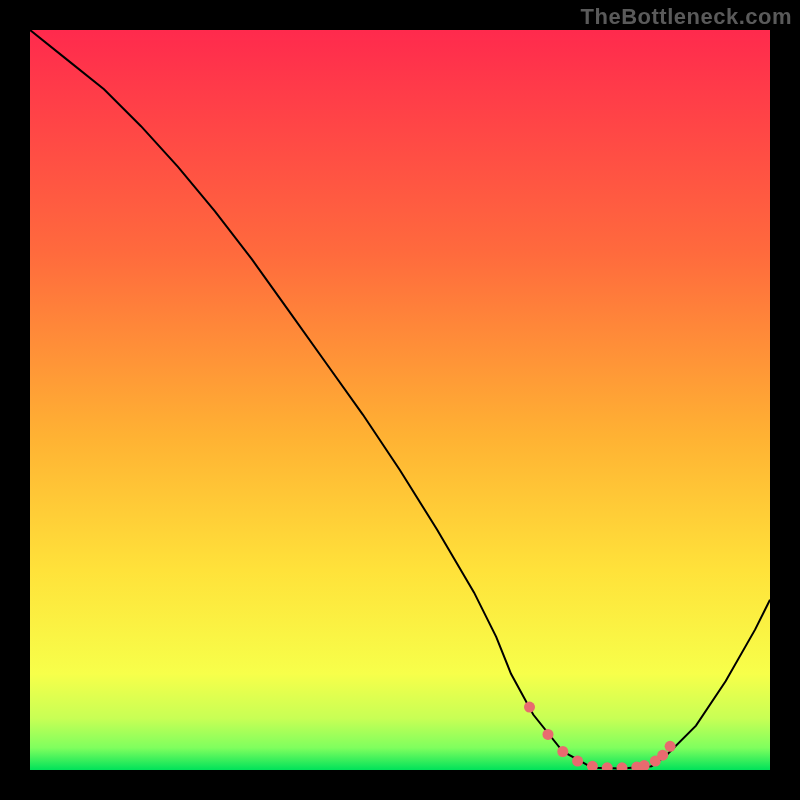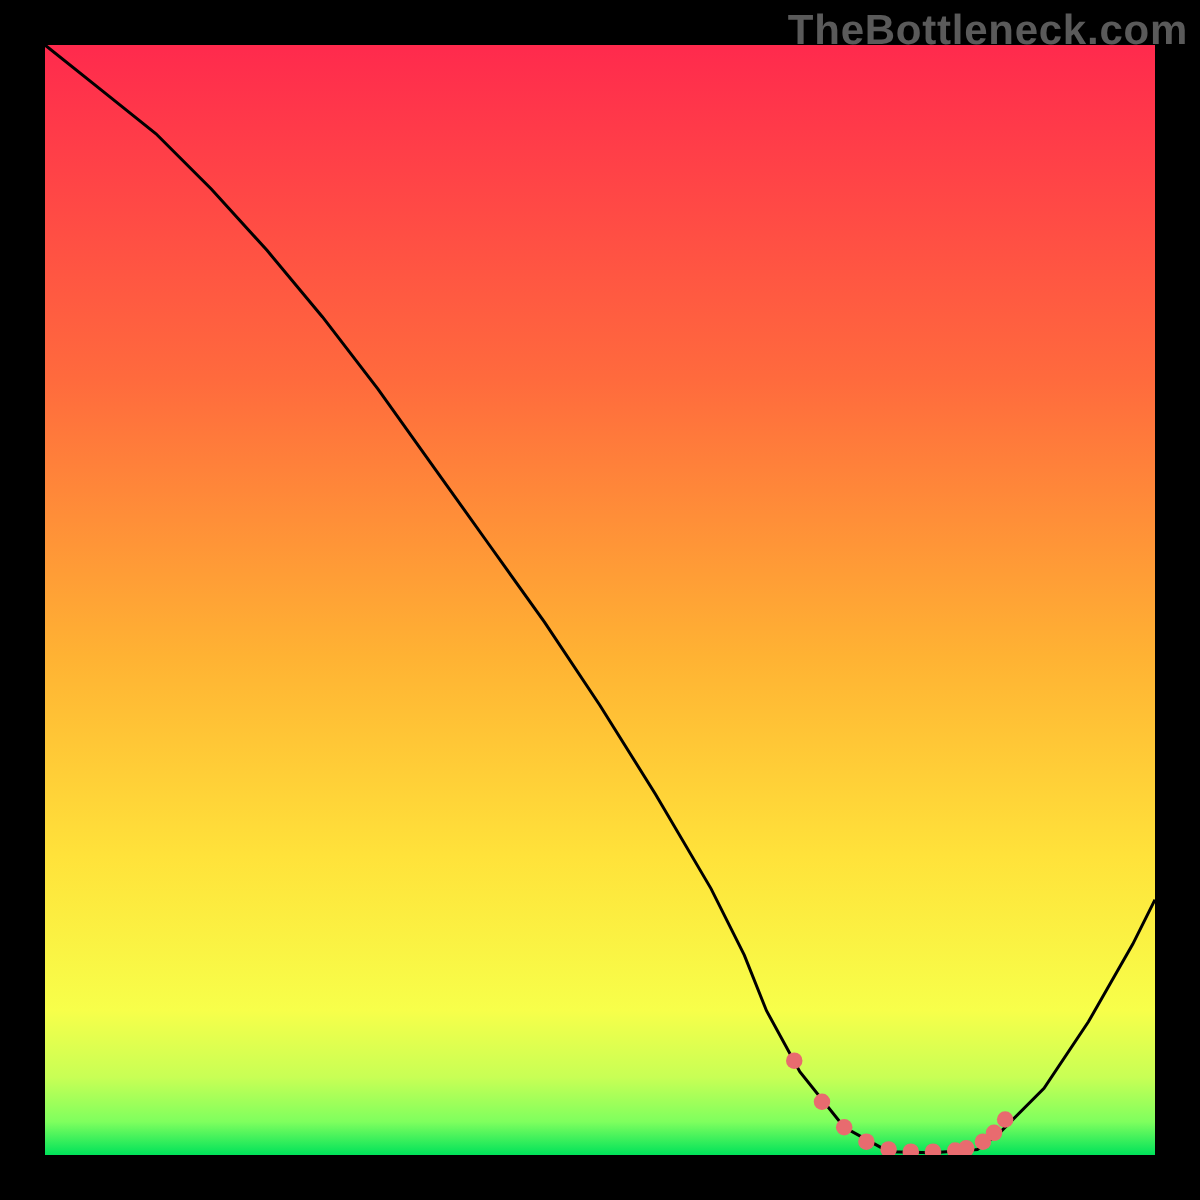--- a/index.html
+++ b/index.html
@@ -15,21 +15,21 @@
     position: relative;
     width: 800px;
     height: 800px;
     background: #000;
   }
   .watermark {
     position: absolute;
     top: 4px;
     right: 8px;
     color: #5a5a5a;
-    font-size: 28px;
+    font-size: 22px;
     font-weight: 600;
     letter-spacing: 0.5px;
     user-select: none;
   }
   .plot-wrap {
     position: absolute;
     left: 30px;
     top: 30px;
     width: 740px;
     height: 740px;

